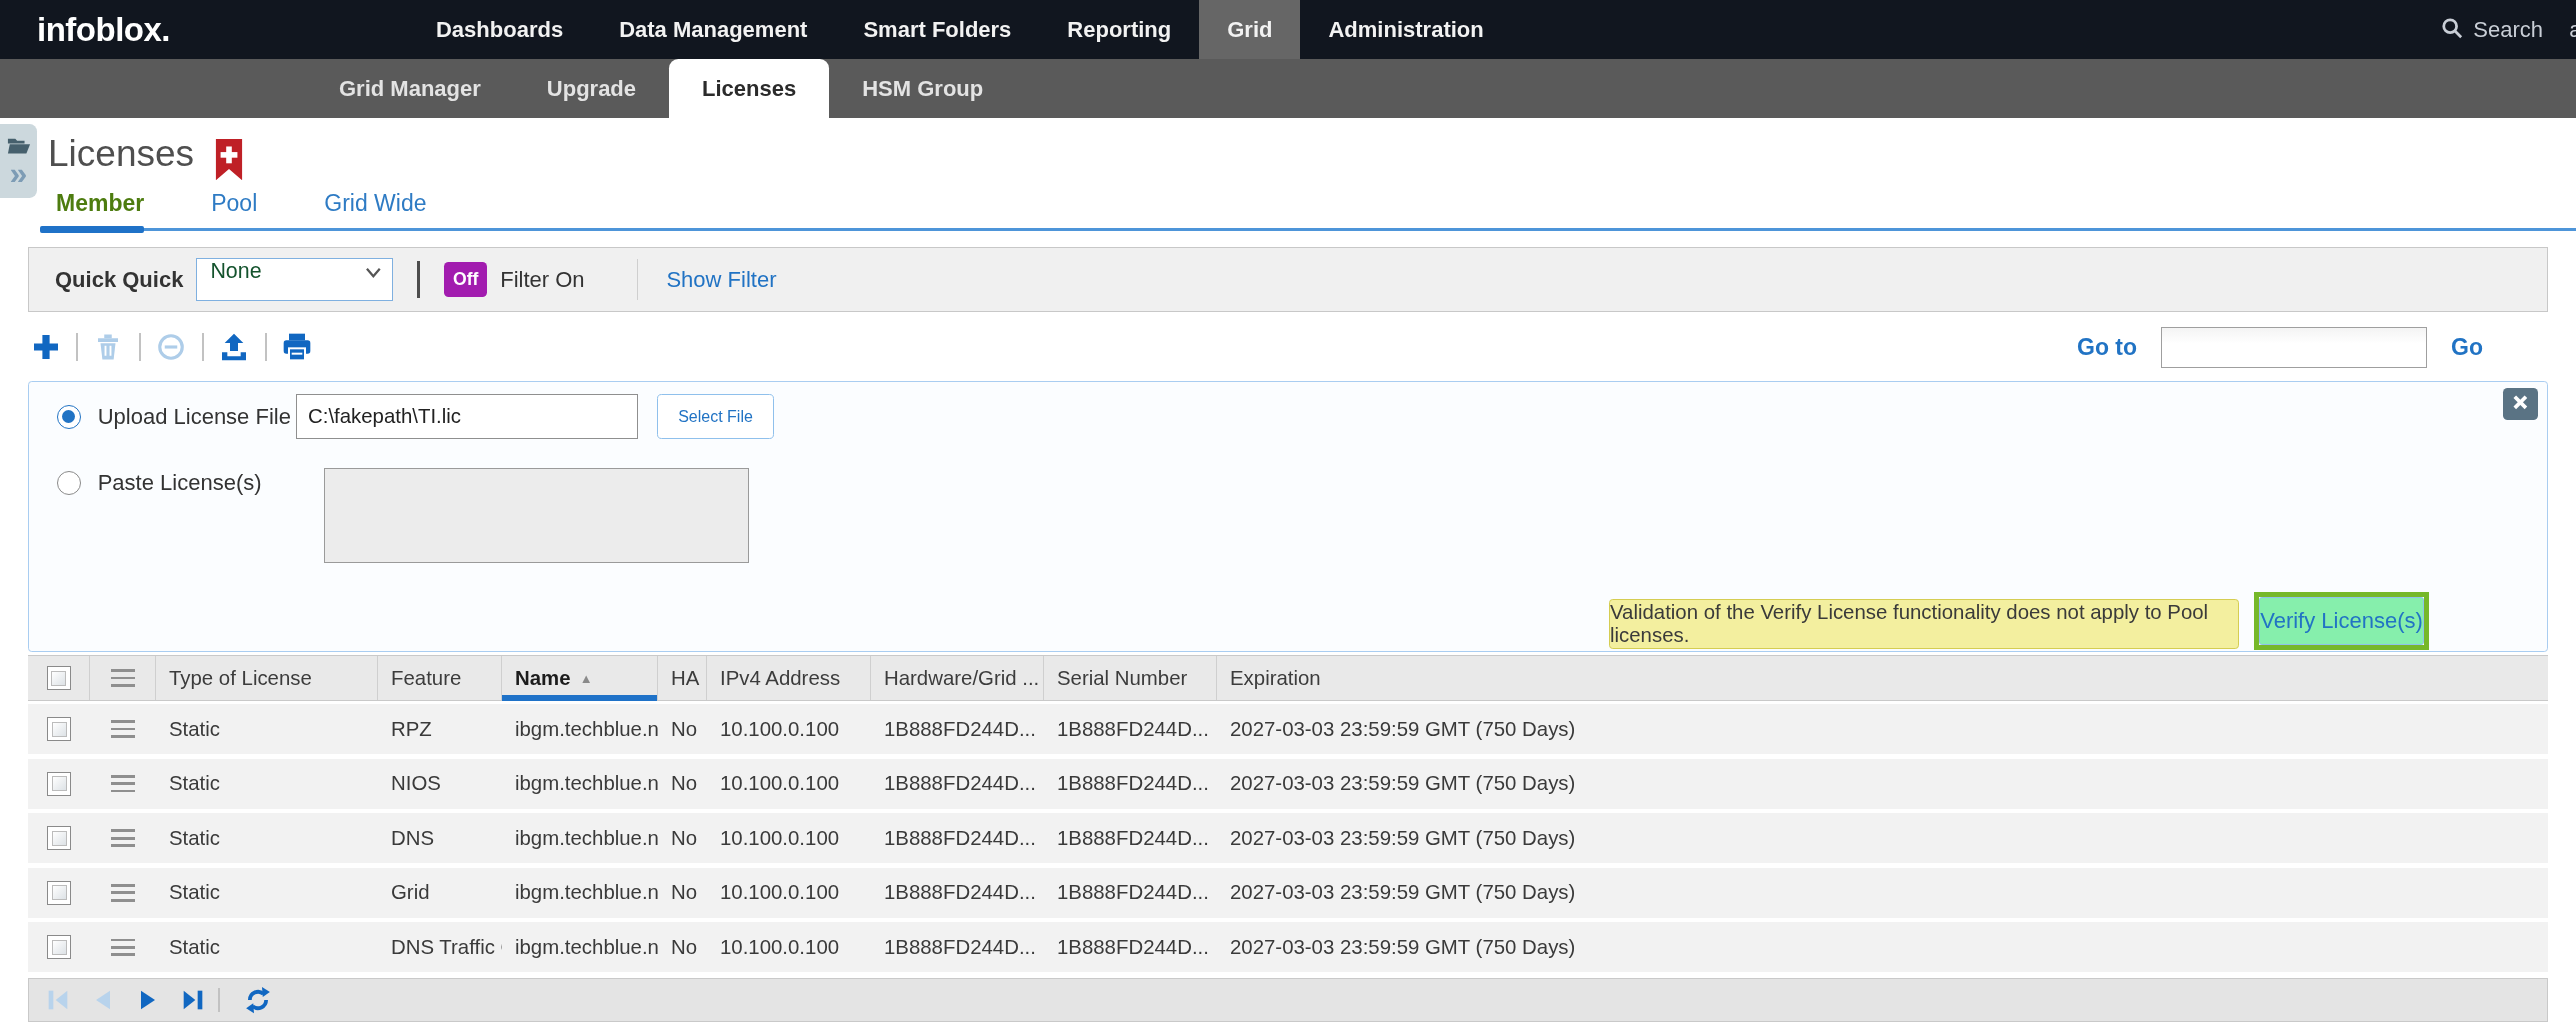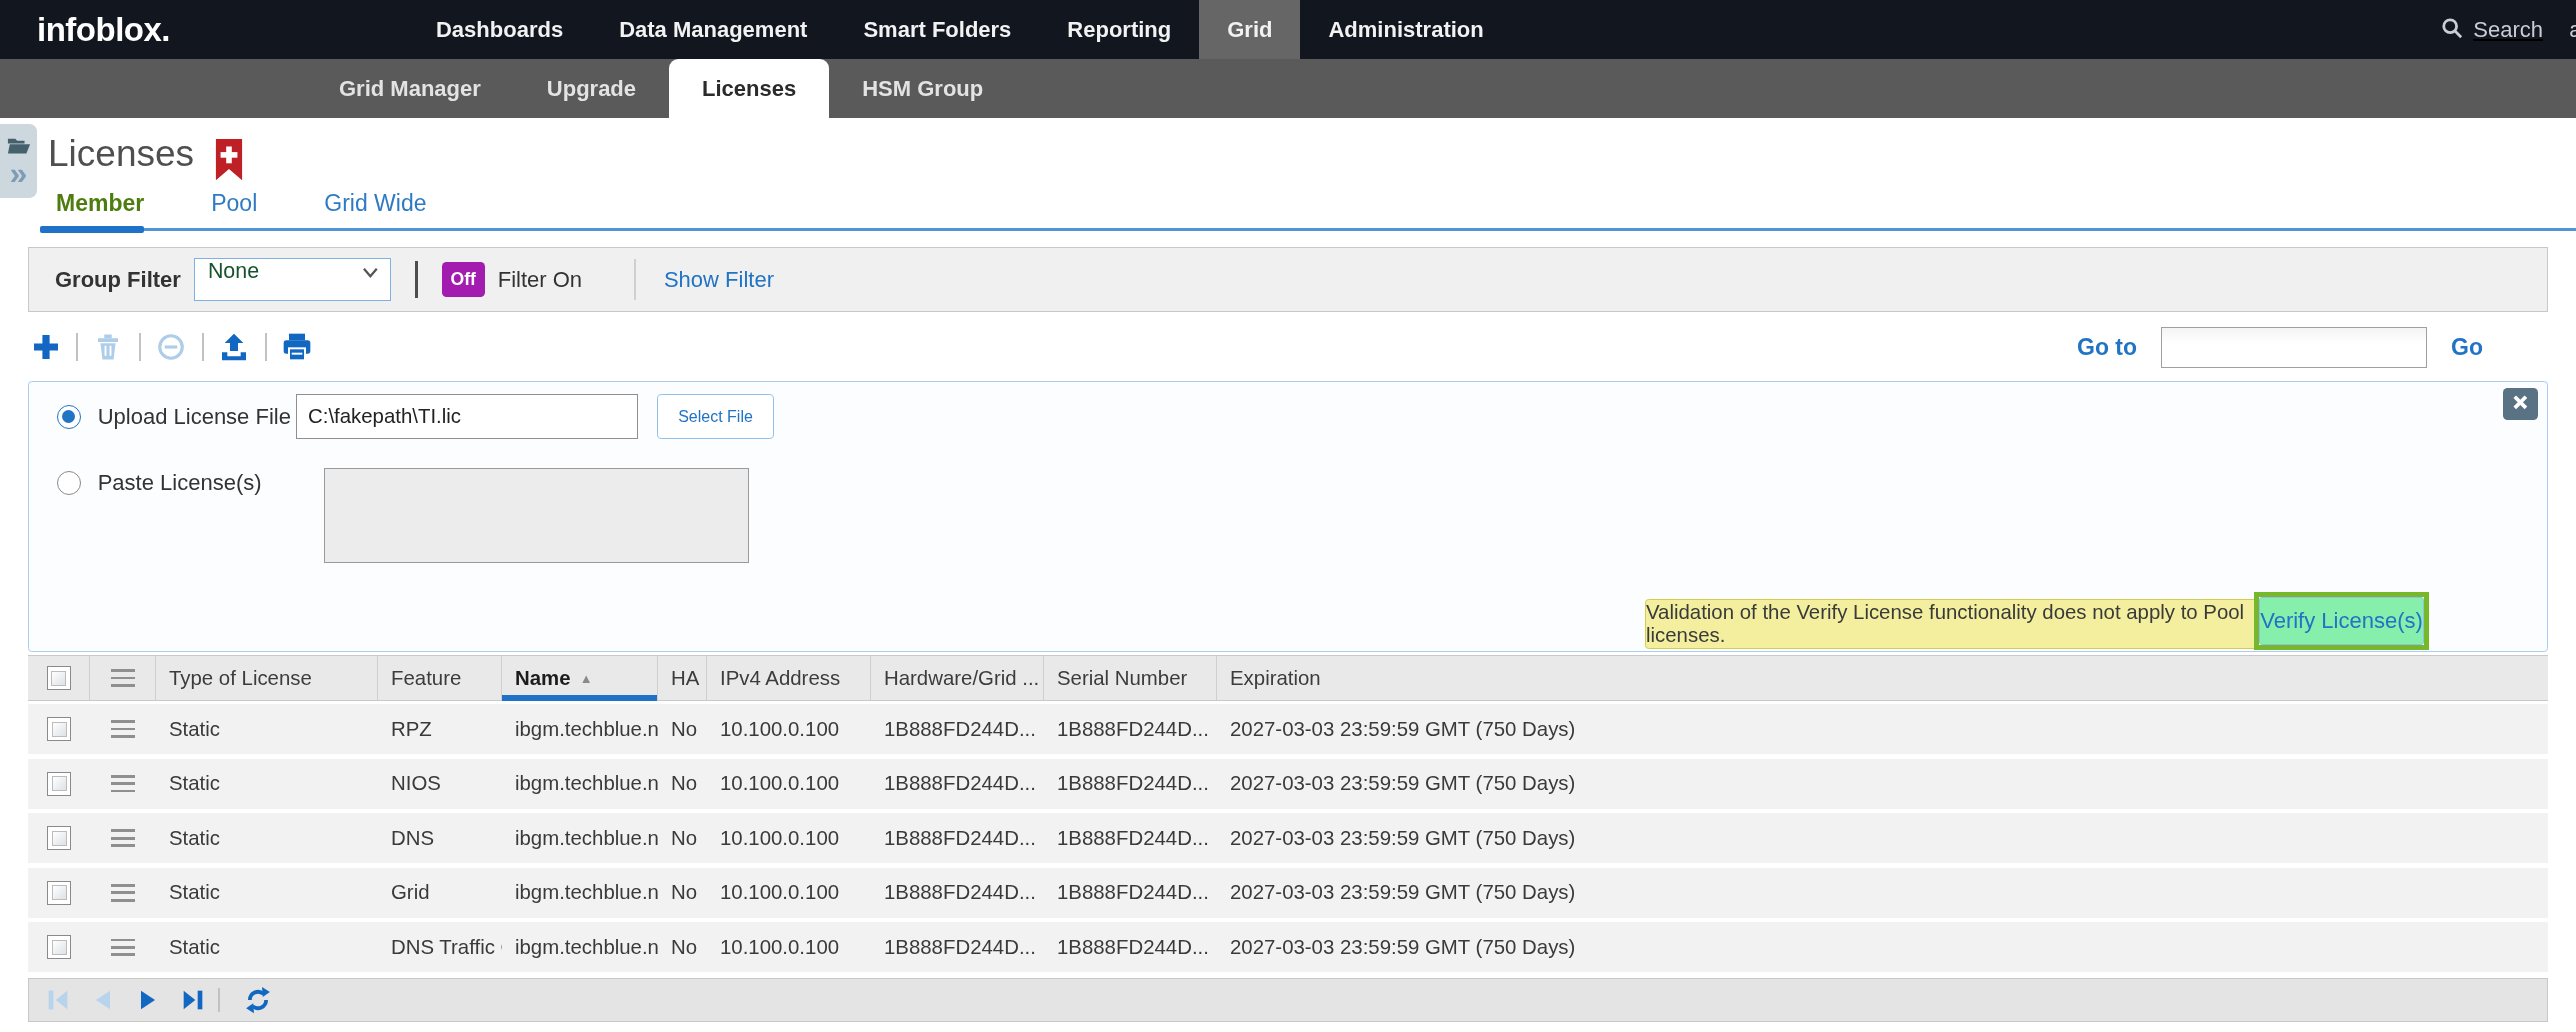--- a/index.html
+++ b/index.html
@@ -6,21 +6,21 @@
   html,body { background:#fff; }
   body { font-family:"Liberation Sans", sans-serif; }
   #screen { position:relative; width:2576px; height:1033px; background:#ffffff; overflow:hidden; }
 
   
   .topnav { position:absolute; left:0; top:0; width:2576px; height:59px; background:#11161f; display:flex; align-items:center; }
   .logo { font-size:33px; font-weight:800; color:#fff; margin-left:37px; letter-spacing:-0.5px; }
   .topnav-items { display:flex; align-items:stretch; height:59px; margin-left:238px; }
   .topnav-item { display:flex; align-items:center; padding:16px 28px; color:#f2f2f2; font-size:22px; font-weight:700; cursor:pointer; }
   .topnav-item.active { background:#666666; }
-  .search-group { margin-left:auto; display:flex; align-items:center; gap:10px; margin-right:33px;text-decoration:underline; }
+  .search-group { margin-left:auto; display:flex; align-items:center; gap:10px; margin-right:33px; }
   .search-label { color:#c9ced6; font-size:22px; }
   .partial-edge { position:absolute; right:-5.6px; top:16.7px; color:#c9ced6; font-size:22px; }
 
   
   .subnav { position:absolute; left:0; top:59px; width:2576px; height:59px; background:#5a5a5a; display:flex; align-items:stretch; }
   .subnav-items { display:flex; align-items:stretch; margin-left:306px; }
   .subnav-item { display:flex; align-items:center; padding:0 33px; color:#e3e3e3; font-size:22px; font-weight:700; cursor:pointer; }
   .subnav-item.active { background:#ffffff; color:#2b2b2b; border-radius:9.3px 9.3px 0 0; }
 
   
@@ -55,21 +55,21 @@
   
   .upload-panel { position:absolute; left:28px; top:381px; width:2520px; height:271px; background:#fbfdff; border:1.9px solid #a9cdf1; border-radius:3.7px; }
   .radio-row { position:absolute; display:flex; align-items:center; }
   .radio { width:24px; height:24px; border-radius:50%; border:1.9px solid #8a8a8a; background:#fff; flex:none; cursor:pointer; position:relative; }
   .radio.checked { border-color:#2173c4; }
   .radio.checked::after { content:""; position:absolute; left:3.7px; top:3.7px; width:13px; height:13px; border-radius:50%; background:#2173c4; }
   .radio-label { font-size:22px; color:#333; margin-left:16.7px; }
   .file-input { position:absolute; left:267px; top:12px; width:342px; height:45px; border:1.9px solid #8f8f8f; font-size:20.4px; color:#222; padding:0 11px; font-family:"Liberation Sans",sans-serif; background:#fff; }
   .select-file-btn { position:absolute; left:628px; top:12px; width:117px; height:45px; background:#fff; border:1.9px solid #8fc0ec; border-radius:4.6px; color:#2173c4; font-size:16px; display:flex; align-items:center; justify-content:center; cursor:pointer; }
   .paste-textarea { position:absolute; left:295px; top:86px; width:425px; height:95px; background:#ececec; border:0.9px solid #9a9a9a; cursor:default; }
-  .note-box { position:absolute; left:1616px; top:217px; width:630px; height:50px; background:#f3ef9f; border:1.9px solid #d5cd52; border-radius:3.7px; display:flex; align-items:center; justify-content:center; font-size:20.4px; color:#3a3a3a; }
+  .note-box { position:absolute; left:1580px; top:217px; width:630px; height:50px; background:#f3ef9f; border:1.9px solid #d5cd52; border-radius:3.7px; display:flex; align-items:center; justify-content:center; font-size:20.4px; color:#3a3a3a; }
   .verify-wrap { position:absolute; left:2225px; top:210px; border:5.6px solid #76b82a; background:#fff; }
   .verify-btn { width:165px; height:48px; background:#86efac; border:1.9px solid #8fc0ec; border-radius:2.8px; color:#2173c4; font-size:22px; display:flex; align-items:center; justify-content:center; cursor:pointer; }
   .panel-close { position:absolute; right:9.3px; top:5.6px; width:35px; height:32px; background:#5a7384; border-radius:4.6px; display:flex; align-items:center; justify-content:center; cursor:pointer; }
 
   
   .grid-cols { display:grid; grid-template-columns:62px 66px 222px 124px 156px 49px 164px 173px 173px 1fr; }
   .thead { position:absolute; left:28px; top:655px; width:2520px; height:46px; background:#e9e9e9; border-top:0.9px solid #c9c9c9; border-bottom:0.9px solid #c9c9c9; }
   .hcell { display:flex; align-items:center; padding-left:13px; font-size:20.4px; color:#3c3c3c; border-right:0.9px solid #cfcfcf; position:relative; height:100%; cursor:pointer; }
   .hcell:last-child { border-right:none; }
   .hcell.center { justify-content:center; padding-left:0; }
@@ -146,21 +146,21 @@
   </div>
   <div class="tabs">
     <div class="tab active">Member</div>
     <div class="tab">Pool</div>
     <div class="tab">Grid Wide</div>
   </div>
   <div class="tab-underline-thick"></div>
   <div class="tab-underline-thin"></div>
 
   <div class="filterbar">
-    <span class="qf-label">Group Filter</span>
+    <span class="qf-label">Quick Quick</span>
     <div class="qf-select">
       <span>None</span>
       <span>
         <svg width="16.7" height="11" viewBox="0 0 18 12">
             <polyline points="2,2 9,10 16,2" fill="none" stroke="#555" stroke-width="2.5"></polyline>
           </svg>
       </span>
     </div>
     <div class="vdiv-dark"></div>
     <div class="off-btn">Off</div>

